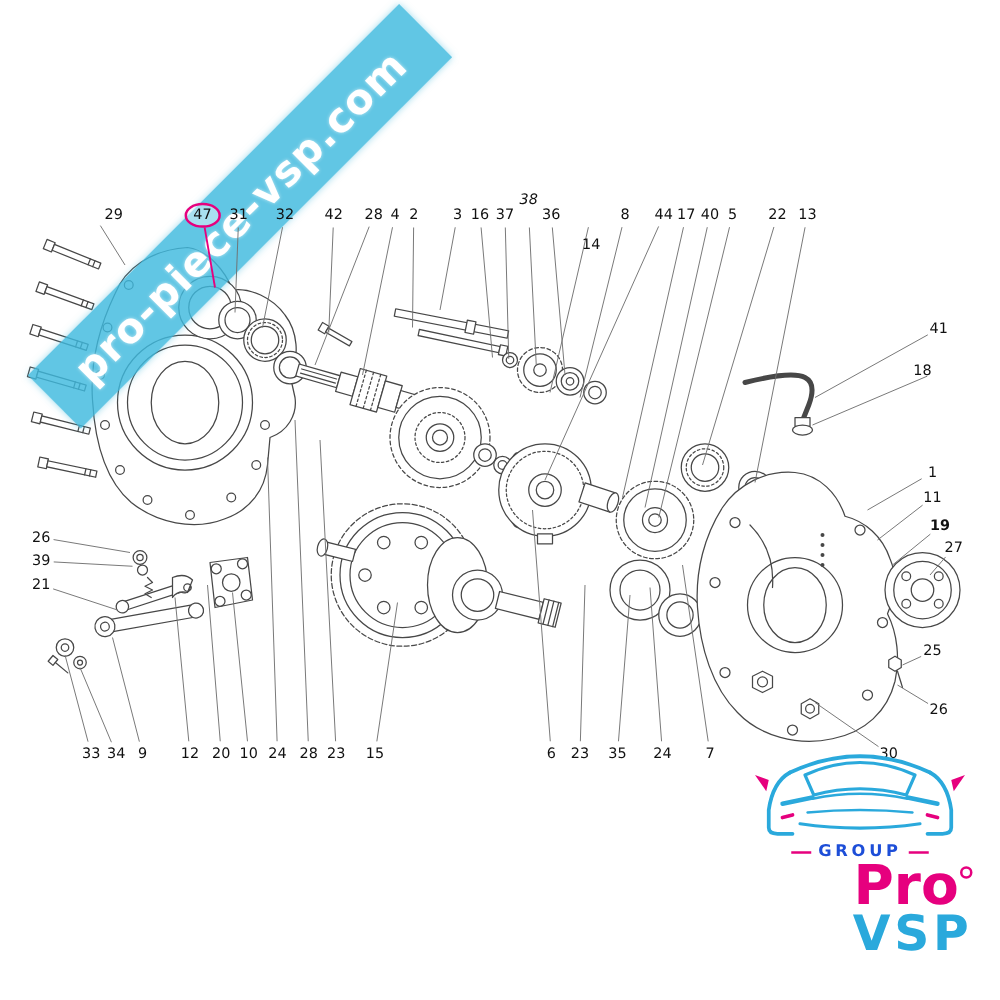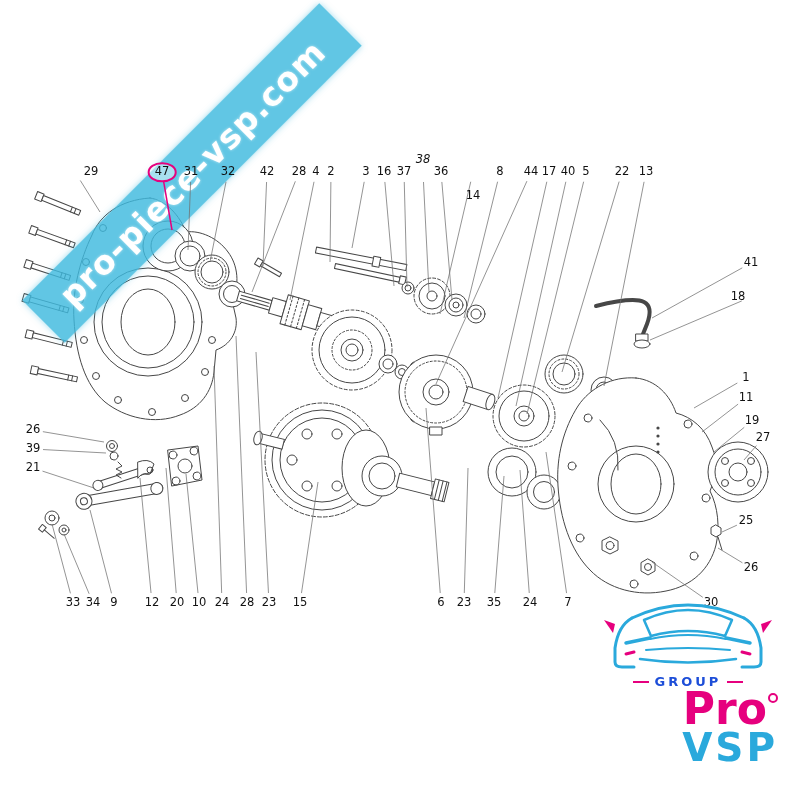--- a/index.html
+++ b/index.html
@@ -382,21 +382,21 @@
       <span class="callout" style="left: 531px; top: 172px;">44</span>
       <span class="callout" style="left: 549px; top: 172px;">17</span>
       <span class="callout" style="left: 568px; top: 172px;">40</span>
       <span class="callout" style="left: 586px; top: 172px;">5</span>
       <span class="callout" style="left: 622px; top: 172px;">22</span>
       <span class="callout" style="left: 646px; top: 172px;">13</span>
       <span class="callout" style="left: 751px; top: 263px;">41</span>
       <span class="callout" style="left: 738px; top: 297px;">18</span>
       <span class="callout" style="left: 746px; top: 378px;">1</span>
       <span class="callout" style="left: 746px; top: 398px;">11</span>
-      <span class="callout" style="left: 752px; top: 421px;">19</span>
+      <span class="callout" style="left: 752px; top: 421px; font-weight: bold;">19</span>
       <span class="callout" style="left: 763px; top: 438px;">27</span>
       <span class="callout" style="left: 746px; top: 521px;">25</span>
       <span class="callout" style="left: 751px; top: 568px;">26</span>
       <span class="callout" style="left: 711px; top: 603px;">30</span>
       <span class="callout" style="left: 33px; top: 430px;">26</span>
       <span class="callout" style="left: 33px; top: 449px;">39</span>
       <span class="callout" style="left: 33px; top: 468px;">21</span>
       <span class="callout" style="left: 73px; top: 603px;">33</span>
       <span class="callout" style="left: 93px; top: 603px;">34</span>
       <span class="callout" style="left: 114px; top: 603px;">9</span>

